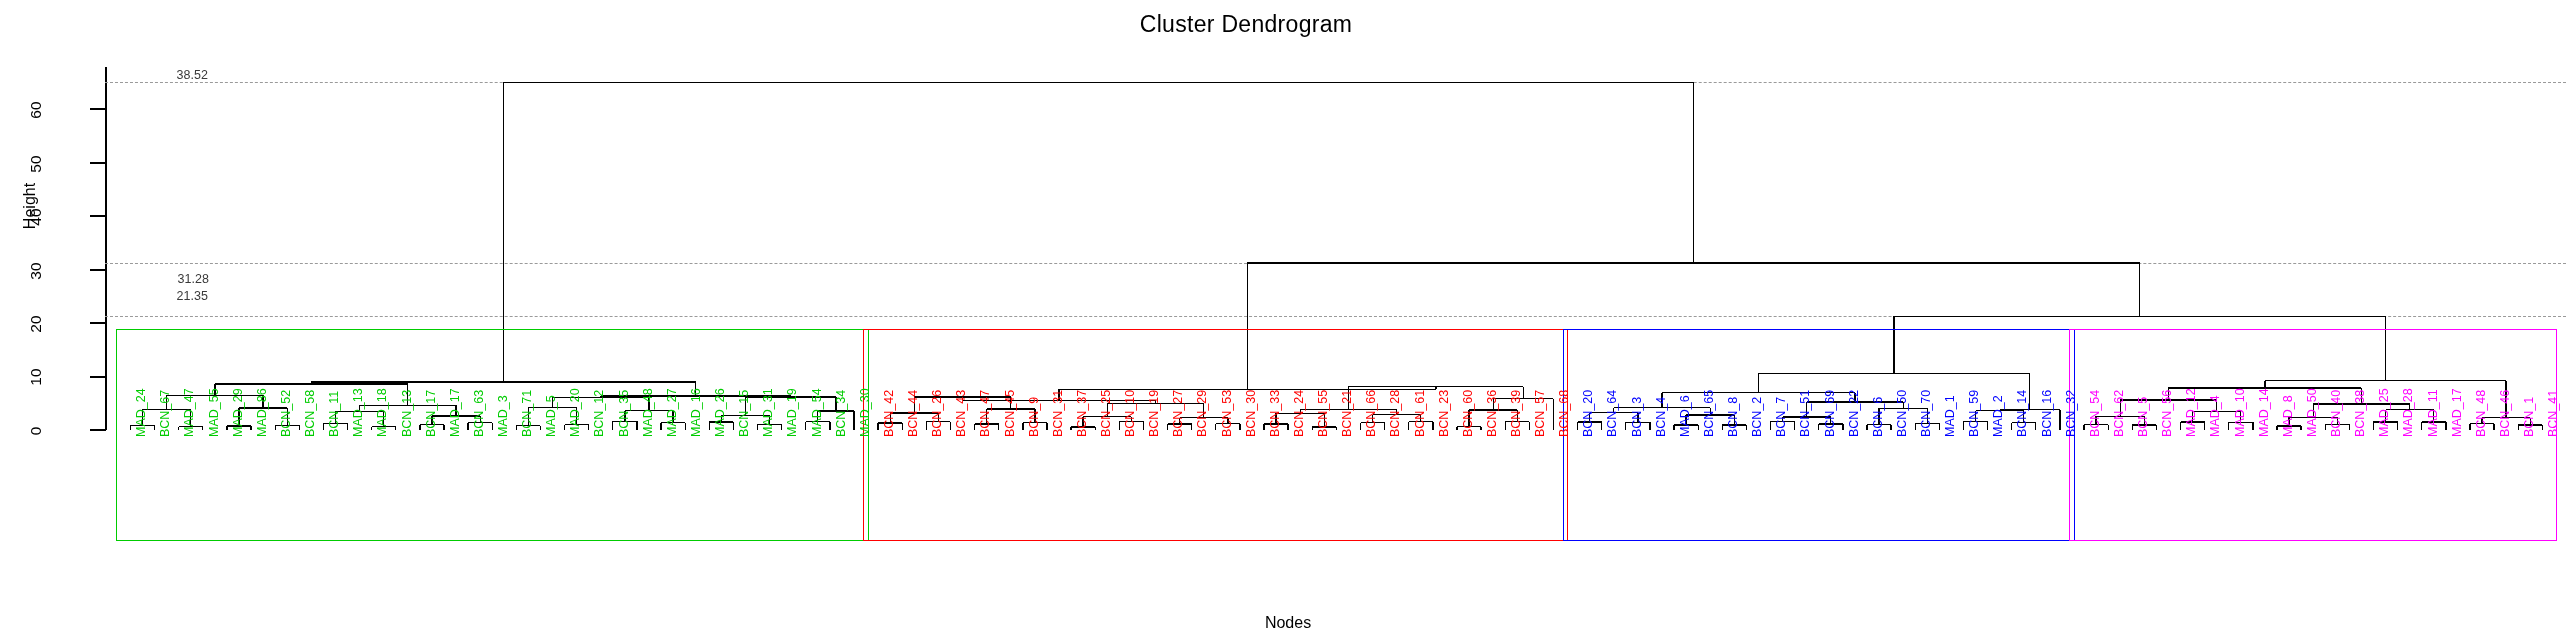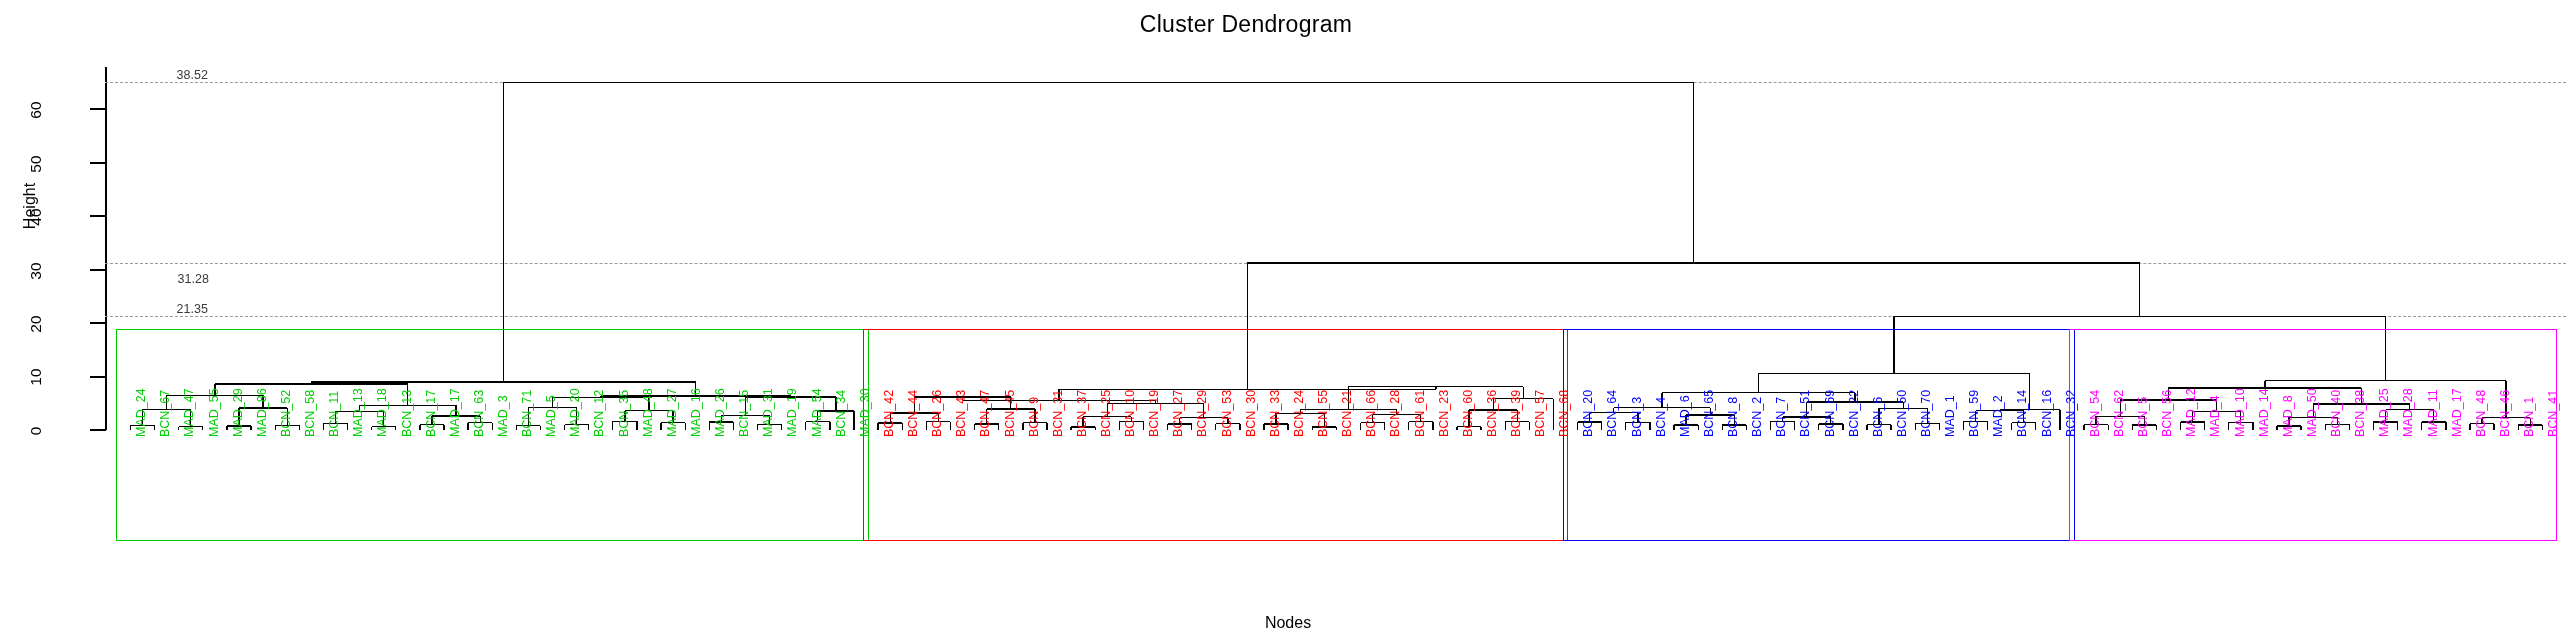--- a/index.html
+++ b/index.html
@@ -140,21 +140,21 @@
       <div class="ytick" style="top: 108px;"></div>
       <div class="ytick-label" style="left: 9px; top: 101px;">60</div>
     </div>
 
   <div id="thresholds-host">
       <div class="threshold-line" style="top: 82px;"></div>
       <div class="threshold-label" style="left: 173px; top: 69px;">38.52</div>
       <div class="threshold-line" style="top: 263px;"></div>
       <div class="threshold-label" style="left: 174px; top: 250px; margin-top: 23px;">31.28</div>
       <div class="threshold-line" style="top: 316px;"></div>
-      <div class="threshold-label" style="left: 173px; top: 303px;">21.35</div>
+      <div class="threshold-label" style="left: 173px; top: 290px;">21.35</div>
     </div>
 
   <svg id="dendro-svg" width="2576" height="637" viewBox="0 0 4312 1066">
     <g id="tree-group" stroke="#000000" stroke-width="2.2" fill="none" shape-rendering="crispEdges">
         <path d="M218.37254901960785 720 L218.37254901960785 712.2384688329405"></path>
         <path d="M258.7450980392157 720 L258.7450980392157 712.2384688329405"></path>
         <path d="M218.37254901960785 712.2384688329405 L258.7450980392157 712.2384688329405"></path>
         <path d="M299.11764705882354 720 L299.11764705882354 714.2152186784471"></path>
         <path d="M339.4901960784314 720 L339.4901960784314 714.2152186784471"></path>
         <path d="M299.11764705882354 714.2152186784471 L339.4901960784314 714.2152186784471"></path>

